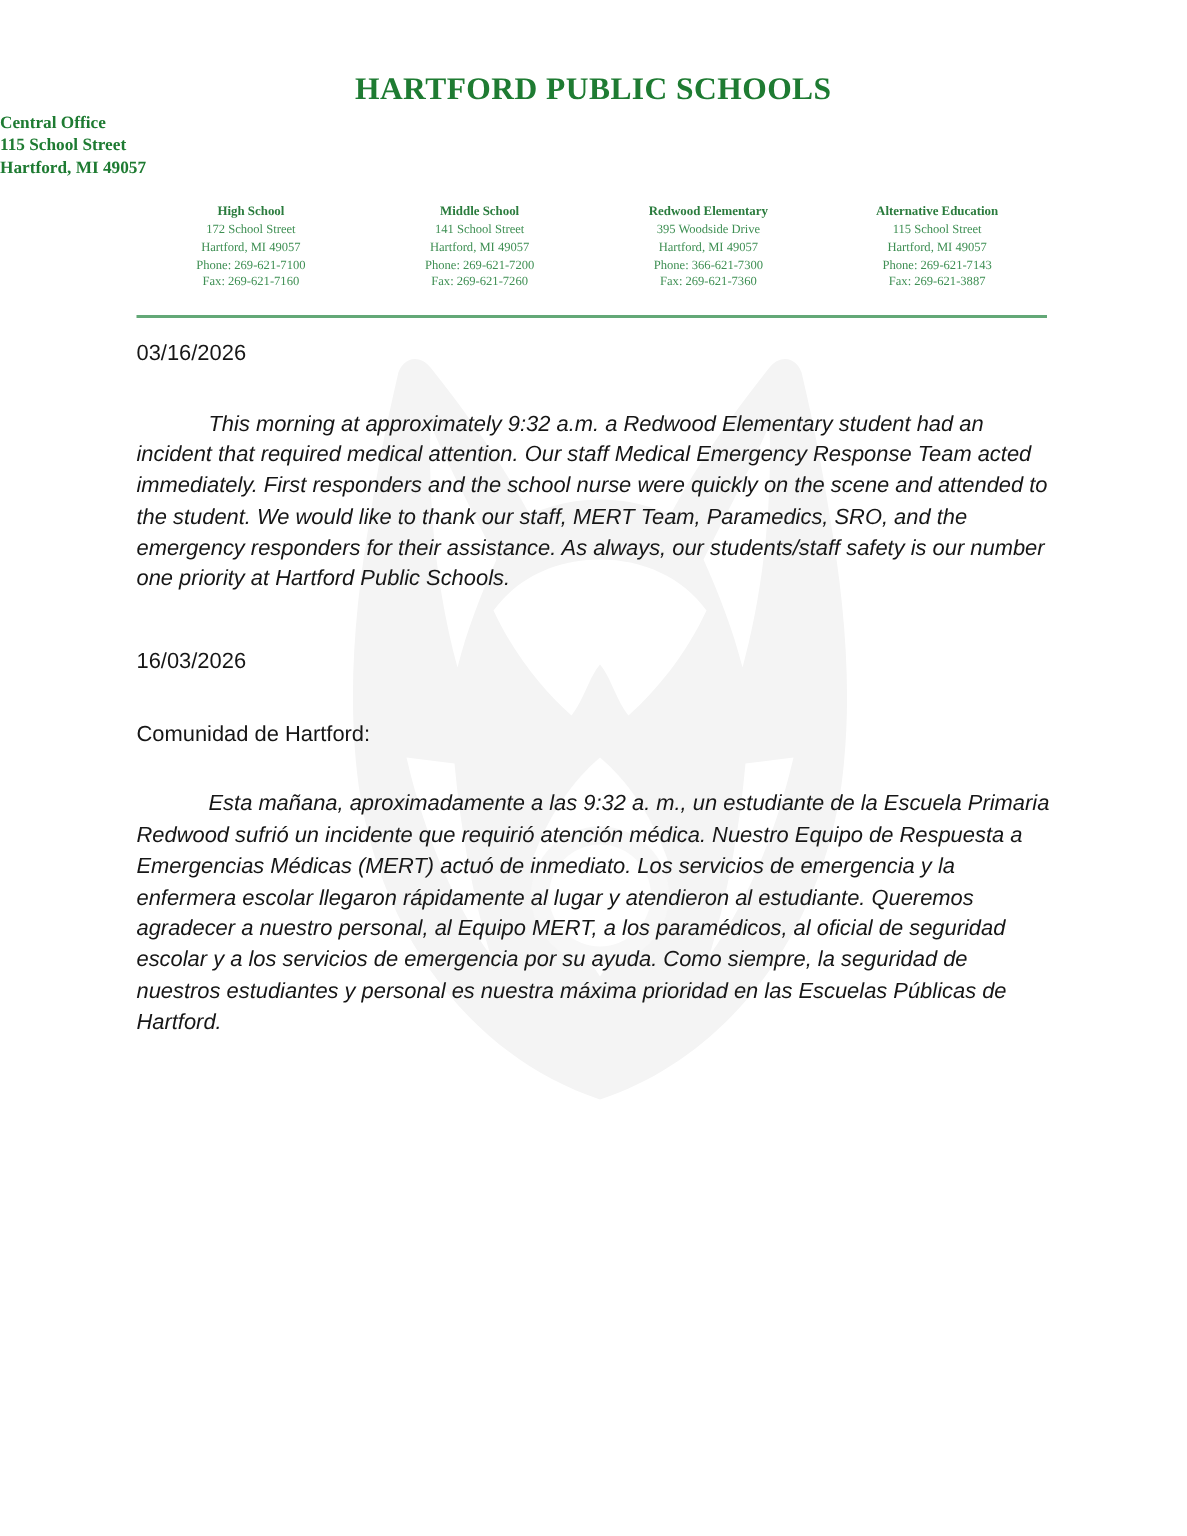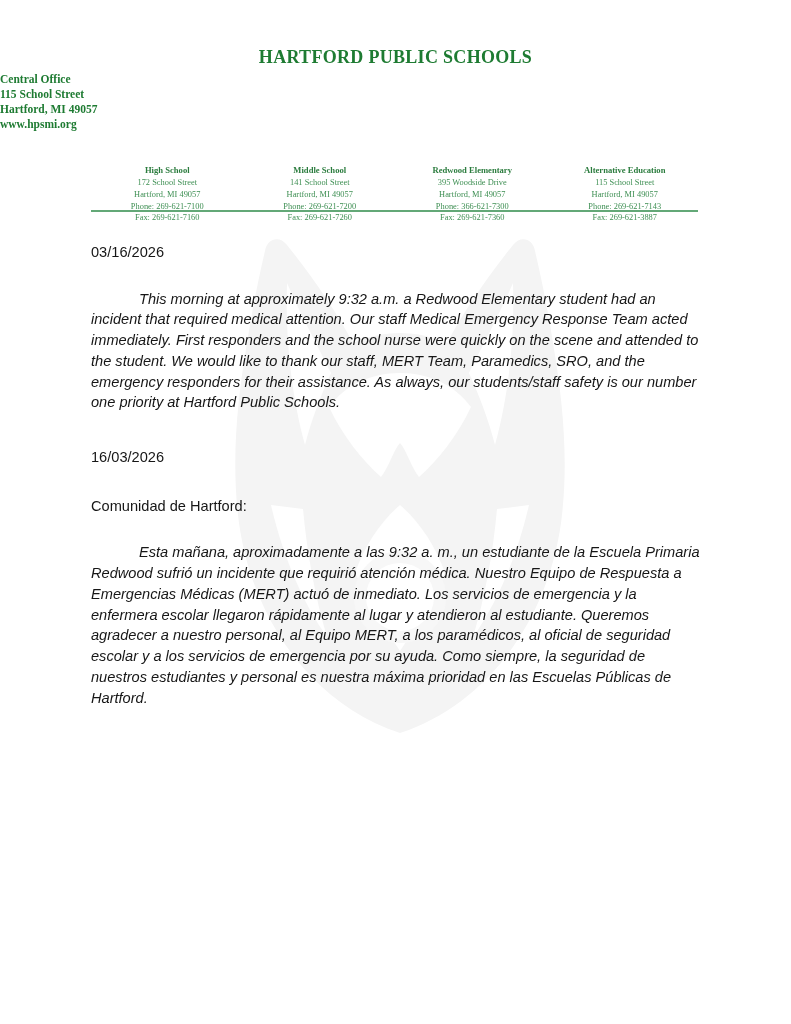--- a/index.html
+++ b/index.html
@@ -33,40 +33,40 @@
     position: absolute;
     left: 0;
     top: 0;
     width: 791px;
     z-index: 2;
   }
   .lh-title {
     text-align: center;
     font-family: "Liberation Serif", serif;
     font-weight: bold;
-    font-size: 18px;
+    font-size: 21px;
     letter-spacing: 0.3px;
     color: #1E7B32;
     margin-top: 48px;
     line-height: 1.1;
   }
   .lh-line {
     font-family: "Liberation Serif", serif;
     font-weight: bold;
     font-size: 11.5px;
     color: #1E7B32;
     line-height: 1.32;
   }
   .lh-line.first { margin-top: 4px; }
 
   
   .schools {
     position: absolute;
     left: 91px;
-    top: 164px;
+    top: 134px;
     width: 610px;
     display: flex;
     z-index: 2;
   }
   .school-col {
     flex: 1 1 0;
     text-align: center;
     font-family: "Liberation Serif", serif;
     color: #3E8F53;
     font-size: 8.4px;
@@ -87,21 +87,21 @@
     width: 607px;
     height: 2px;
     background: #63A877;
     z-index: 2;
   }
 
   
   .body-wrap {
     position: absolute;
     left: 91px;
-    top: 238px;
+    top: 222px;
     width: 612px;
     z-index: 2;
   }
   .b-line {
     font-family: "Liberation Sans", sans-serif;
     font-size: 14.6px;
     line-height: 1.42;
     color: #161616;
   }
   .b-date { margin-top: 4px; }
@@ -168,21 +168,20 @@
       <circle cx="205" cy="392" r="34"></circle>
     </g>
   </svg>
 </div>
 
 <div class="letterhead">
   <div class="lh-title">HARTFORD PUBLIC SCHOOLS</div>
   <div class="lh-line first">Central Office</div>
   <div class="lh-line">115 School Street</div>
   <div class="lh-line">Hartford, MI  49057</div>
-  <div class="lh-line">www.hpsmi.org</div>
 </div>
 
 <div class="schools">
   <div class="school-col">
     <div class="sc-name">High School</div>
     <div>172 School Street</div>
     <div>Hartford, MI  49057</div>
     <div>Phone: 269-621-7100</div>
     <div>Fax: 269-621-7160</div>
   </div>

